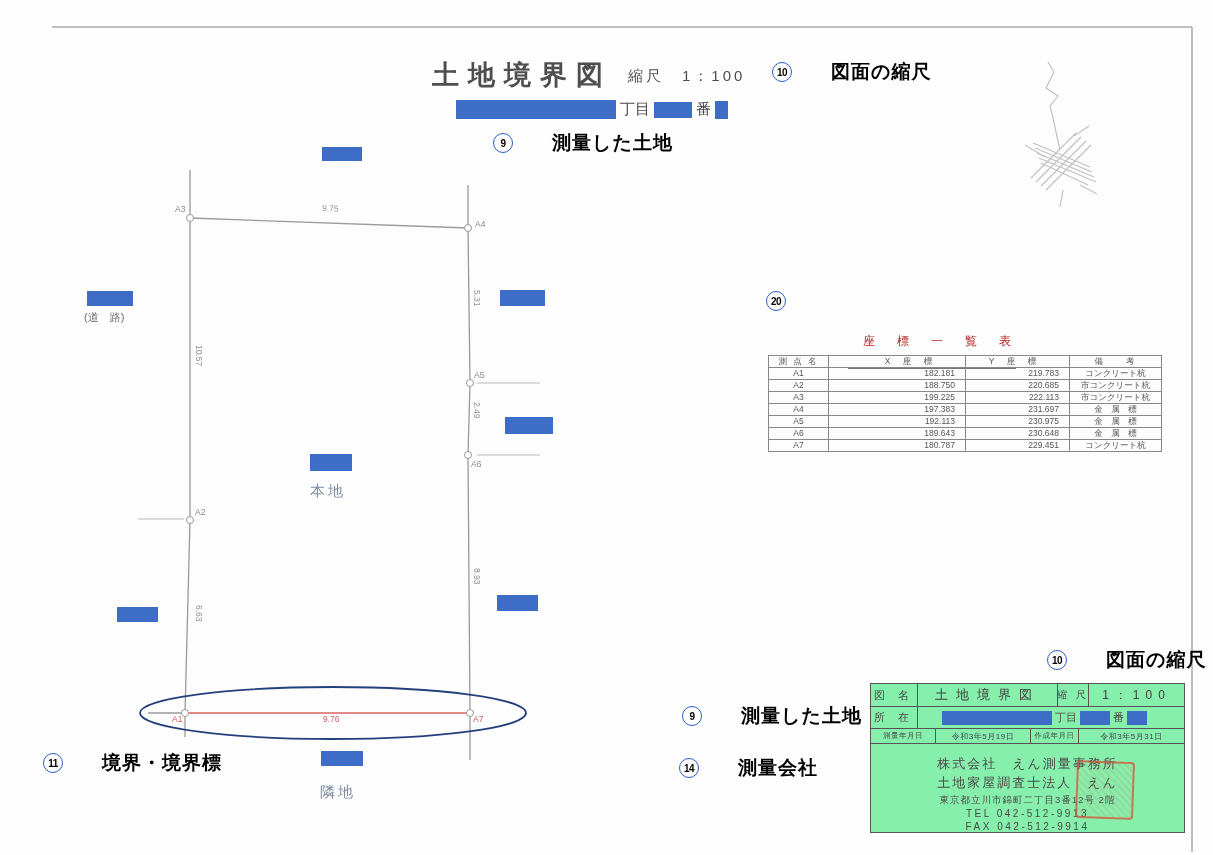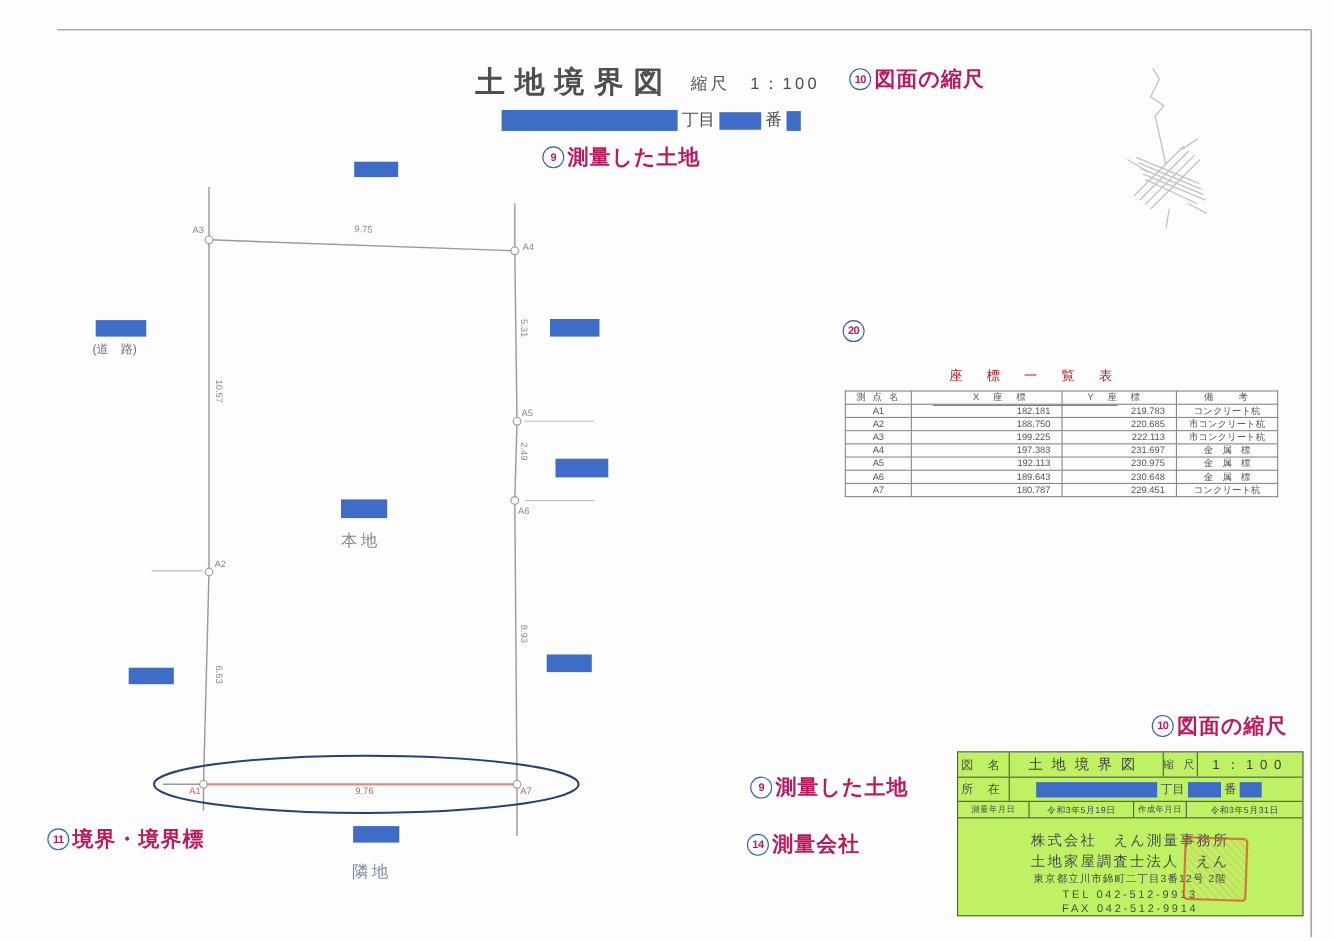--- a/index.html
+++ b/index.html
@@ -20,21 +20,21 @@
     font-size:15px;letter-spacing:3px;color:#4e4e4e;white-space:nowrap;
   }
   .addr-line{
     position:absolute;left:456px;top:100px;display:flex;align-items:center;gap:4px;
     font-size:15px;color:#4a4a4a;white-space:nowrap;
   }
   .redact{background:#3e6dc8;display:inline-block;}
   
   .ann{
     position:absolute;display:flex;align-items:center;
-    color:#be185d;font-weight:bold;font-size:19px;white-space:nowrap;letter-spacing:1px;
+    color:#000000;font-weight:bold;font-size:19px;white-space:nowrap;letter-spacing:1px;gap:36px;
   }
   .circ{
     width:18px;height:18px;border:1.7px solid #2c5ec6;border-radius:50%;
     display:inline-flex;align-items:center;justify-content:center;
     font-size:10px;font-weight:bold;margin-right:3px;letter-spacing:-0.5px;flex:none;
   }
   
   .ctable-title{
     position:absolute;left:848px;top:333px;width:168px;text-align:right;
     font-size:12px;letter-spacing:5px;color:#b91c1c;border-bottom:1px solid #777;padding-bottom:18px;
@@ -48,21 +48,21 @@
     font-weight:normal;overflow:hidden;white-space:nowrap;
   }
   table.ctable .c0{width:55px;text-align:center;}
   table.ctable .c1{width:91px;text-align:right;padding-right:10px;}
   table.ctable .c2{width:91px;text-align:right;padding-right:10px;}
   table.ctable .c3{width:87px;text-align:center;}
   table.ctable th{letter-spacing:2px;}
   
   .tblock{
     position:absolute;left:870px;top:683px;width:315px;height:150px;
-    border:1.2px solid #555;box-sizing:border-box;background:#bef264;color:#4a4a4a;
+    border:1.2px solid #555;box-sizing:border-box;background:#86efac;color:#4a4a4a;
   }
   .tb-row{display:grid;box-sizing:border-box;border-bottom:1px solid #555;}
   .tb-cell{
     border-right:1px solid #555;display:flex;align-items:center;justify-content:center;
     box-sizing:border-box;overflow:hidden;white-space:nowrap;
   }
   .tb-cell:last-child{border-right:none;}
   .tb-r1{grid-template-columns:47px 140px 31px 1fr;height:23px;}
   .tb-r2{grid-template-columns:47px 1fr;height:22px;}
   .tb-r3{grid-template-columns:65px 95px 48px 1fr;height:15px;}

